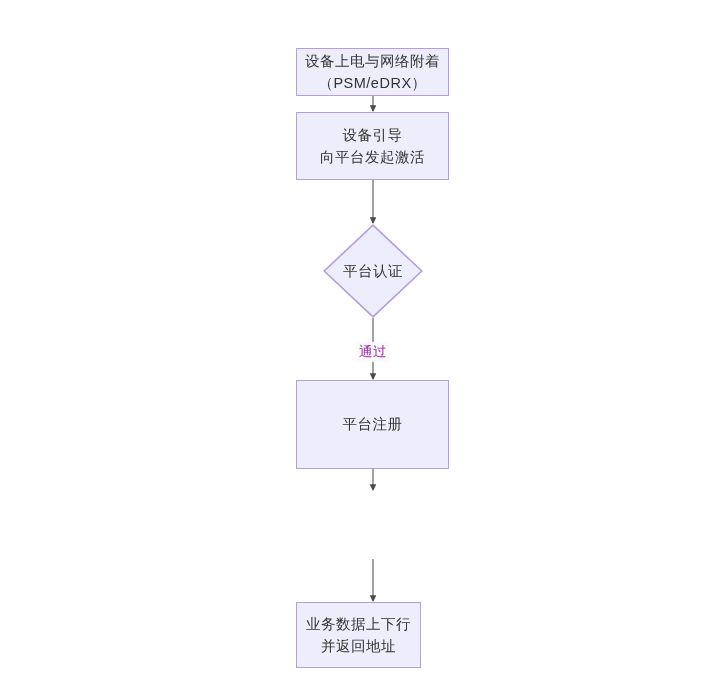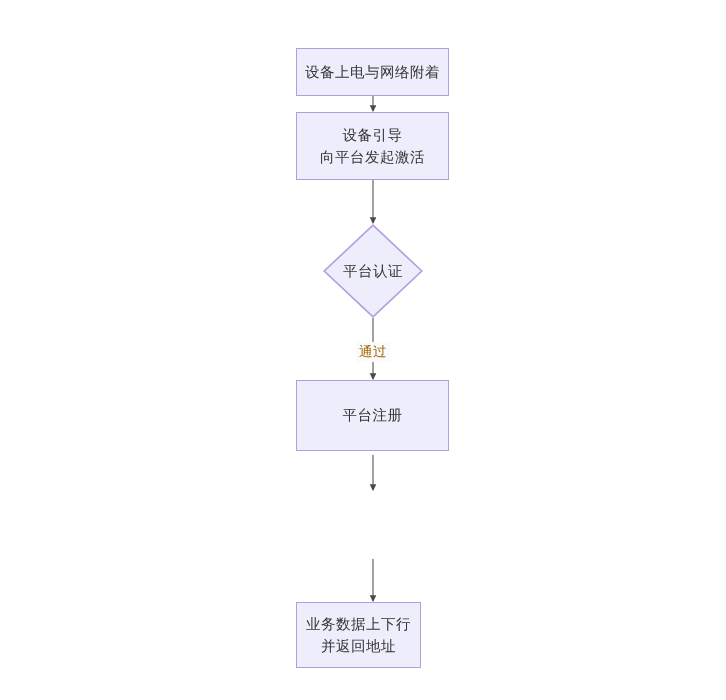--- a/index.html
+++ b/index.html
@@ -70,21 +70,21 @@
   }
 
   .node-text {
     display: block;
     white-space: nowrap;
   }
 
   .edge-label {
     position: absolute;
     background: #fbfbfb;
-    color: #a16207;
+    color: #a21caf;
     font-size: 13.5px;
     line-height: 1.2;
     letter-spacing: 0.5px;
     padding: 2px 3px;
     white-space: nowrap;
     transform: translate(-50%, -50%);
   }
 </style>
 </head>
 <body>
@@ -101,35 +101,36 @@
         <line x1="373" y1="76" x2="373" y2="111" stroke="#555555" stroke-width="1.1" marker-end="url(#arrowhead)"></line>
         <line x1="373" y1="180" x2="373" y2="223" stroke="#555555" stroke-width="1.1" marker-end="url(#arrowhead)"></line>
         <line x1="373" y1="318" x2="373" y2="379" stroke="#555555" stroke-width="1.1" marker-end="url(#arrowhead)"></line>
         <line x1="373" y1="455" x2="373" y2="490" stroke="#555555" stroke-width="1.1" marker-end="url(#arrowhead)"></line>
         <line x1="373" y1="559" x2="373" y2="601" stroke="#555555" stroke-width="1.1" marker-end="url(#arrowhead)"></line>
       </g>
   </svg>
 
   <div class="node process" style="left:296px; top:4px; width:153px; height:48px;margin-top:44px;">
     <span class="node-text">设备上电与网络附着</span>
+    <span class="node-text">（PSM/eDRX）</span>
   </div>
 
   <div class="node decision" style="left:323px; top:224px; width:100px; height:94px;">
     <svg class="decision-shape" viewBox="0 0 100 94" preserveAspectRatio="none" xmlns="http://www.w3.org/2000/svg">
       <polygon points="50,1.2 98.8,47 50,92.8 1.2,47" fill="#ededfb" stroke="#b59de0" stroke-width="1.6"></polygon>
     </svg>
     <span class="node-text">平台认证</span>
   </div>
 
   <div class="node process" style="left:296px; top:112px; width:153px; height:68px;">
     <span class="node-text">设备引导</span>
     <span class="node-text">向平台发起激活</span>
   </div>
 
-  <div class="node process" style="left:296px; top:380px; width:153px; height:71px;">
+  <div class="node process" style="left:296px; top:380px; width:153px; height:89px;">
     <span class="node-text">平台注册</span>
   </div>
 
 
   <div class="node process" style="left:296px; top:602px; width:125px; height:66px;">
     <span class="node-text">业务数据上下行</span>
     <span class="node-text">并返回地址</span>
   </div>
 
   <div class="edge-label" style="left:373px; top:352px;">通过</div>

